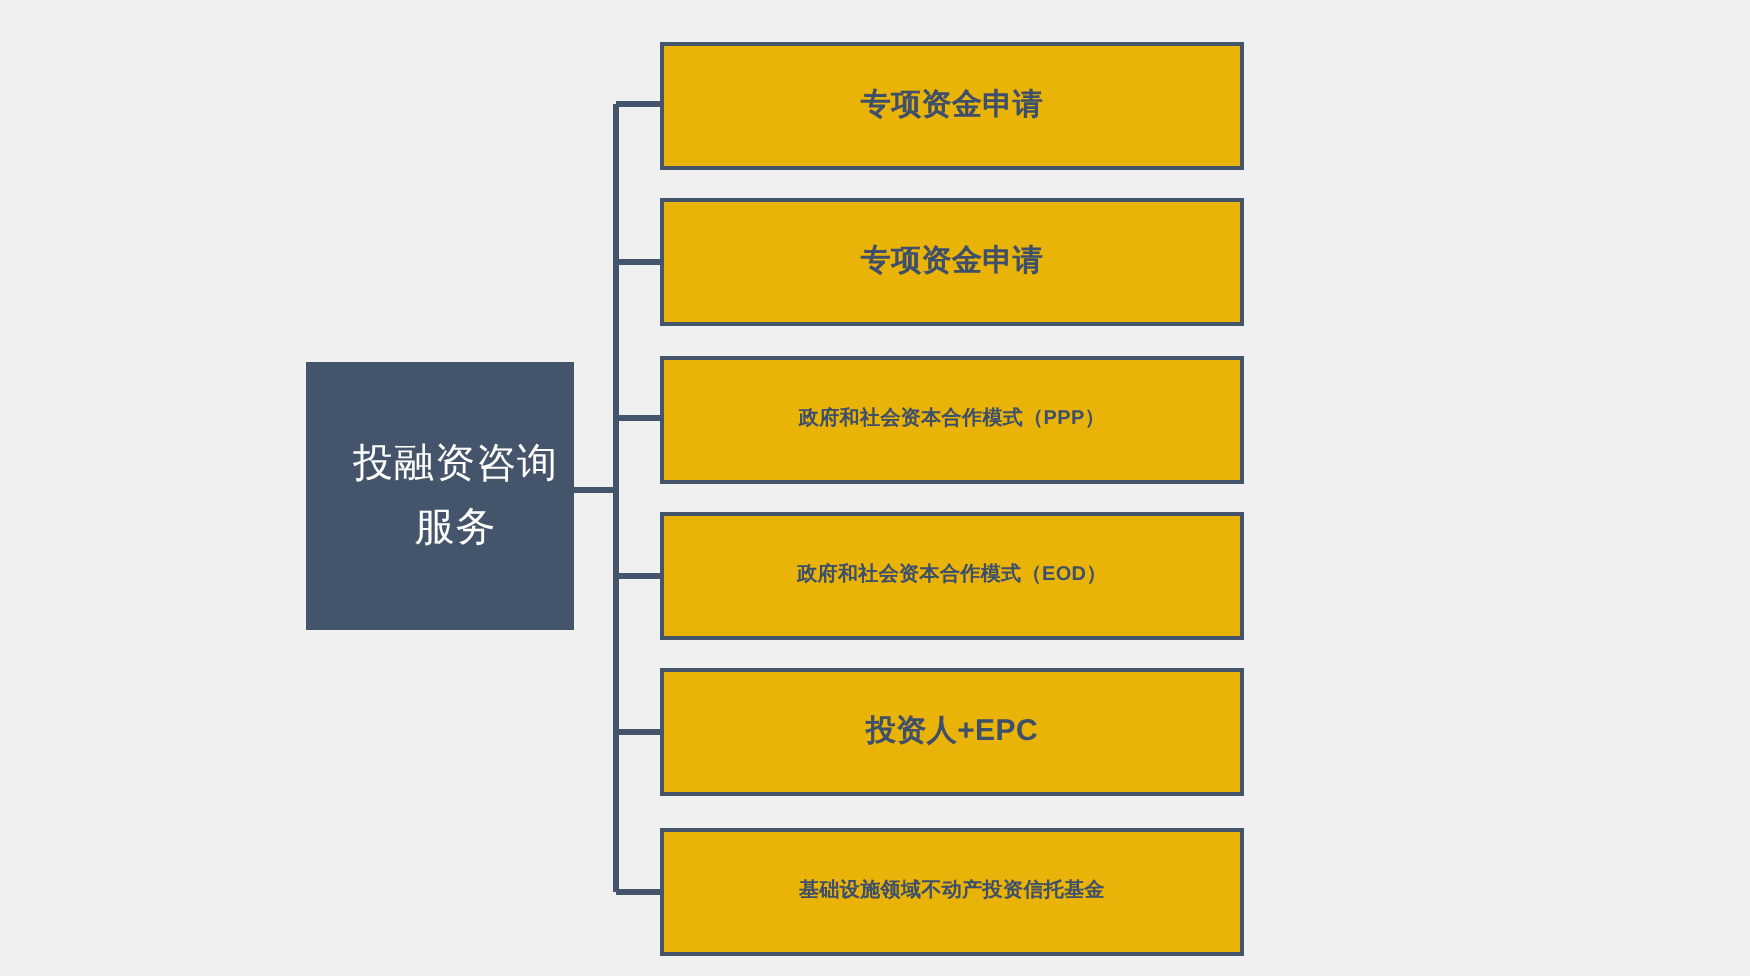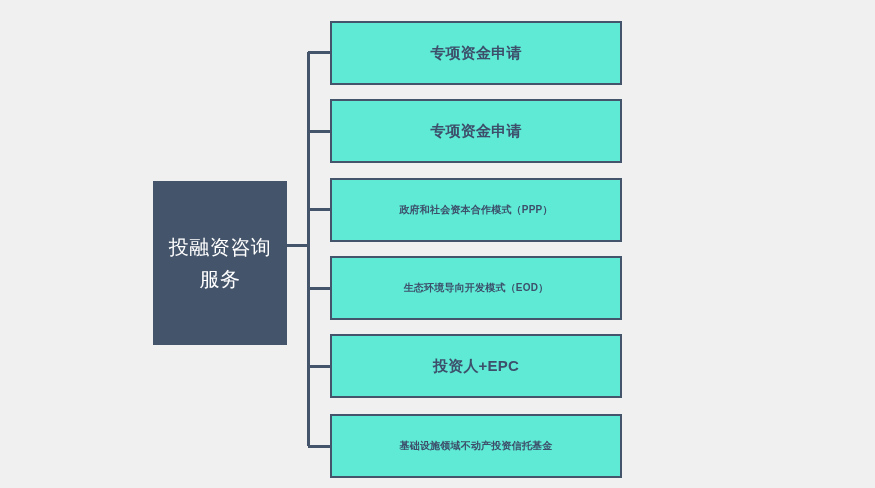--- a/index.html
+++ b/index.html
@@ -20,26 +20,26 @@
     height: 488px;
     background: #f0f0f0;
   }
 
   
   .root-node {
     position: absolute;
     left: 153px;
     top: 181px;
     width: 134px;
-    height: 164px;
+    height: 134px;
     background: #44546a;
     color: #ffffff;
     display: flex;
     align-items: center;
-    justify-content: center;
+    justify-content: flex-end;
     text-align: center;
     box-sizing: border-box;
     padding: 4px 8px;
   }
   .root-label {
     font-size: 20px;
     line-height: 32px;
     font-weight: 400;
     letter-spacing: 0.5px;
     white-space: pre-line;
@@ -54,21 +54,21 @@
     height: 488px;
     pointer-events: none;
   }
 
   
   .child-node {
     position: absolute;
     left: 330px;
     width: 292px;
     height: 64px;
-    background: #5eead4;
+    background: #eab308;
     border: 2px solid #44546a;
     box-sizing: border-box;
     display: flex;
     align-items: center;
     justify-content: center;
     text-align: center;
   }
   .child-label {
     font-size: 15px;
     font-weight: bold;
@@ -113,21 +113,21 @@
 
   <div class="child-node" style="top:99px;">
     <div class="child-label">专项资金申请</div>
   </div>
 
   <div class="child-node" style="top:178px;">
     <div class="child-label long">政府和社会资本合作模式（PPP）</div>
   </div>
 
   <div class="child-node" style="top:256px;">
-    <div class="child-label long">生态环境导向开发模式（EOD）</div>
+    <div class="child-label long">政府和社会资本合作模式（EOD）</div>
   </div>
 
   <div class="child-node" style="top:414px;">
     <div class="child-label long">基础设施领域不动产投资信托基金</div>
   </div>
 
   <div class="child-node" style="top:334px;">
     <div class="child-label">投资人+EPC</div>
   </div>
 

